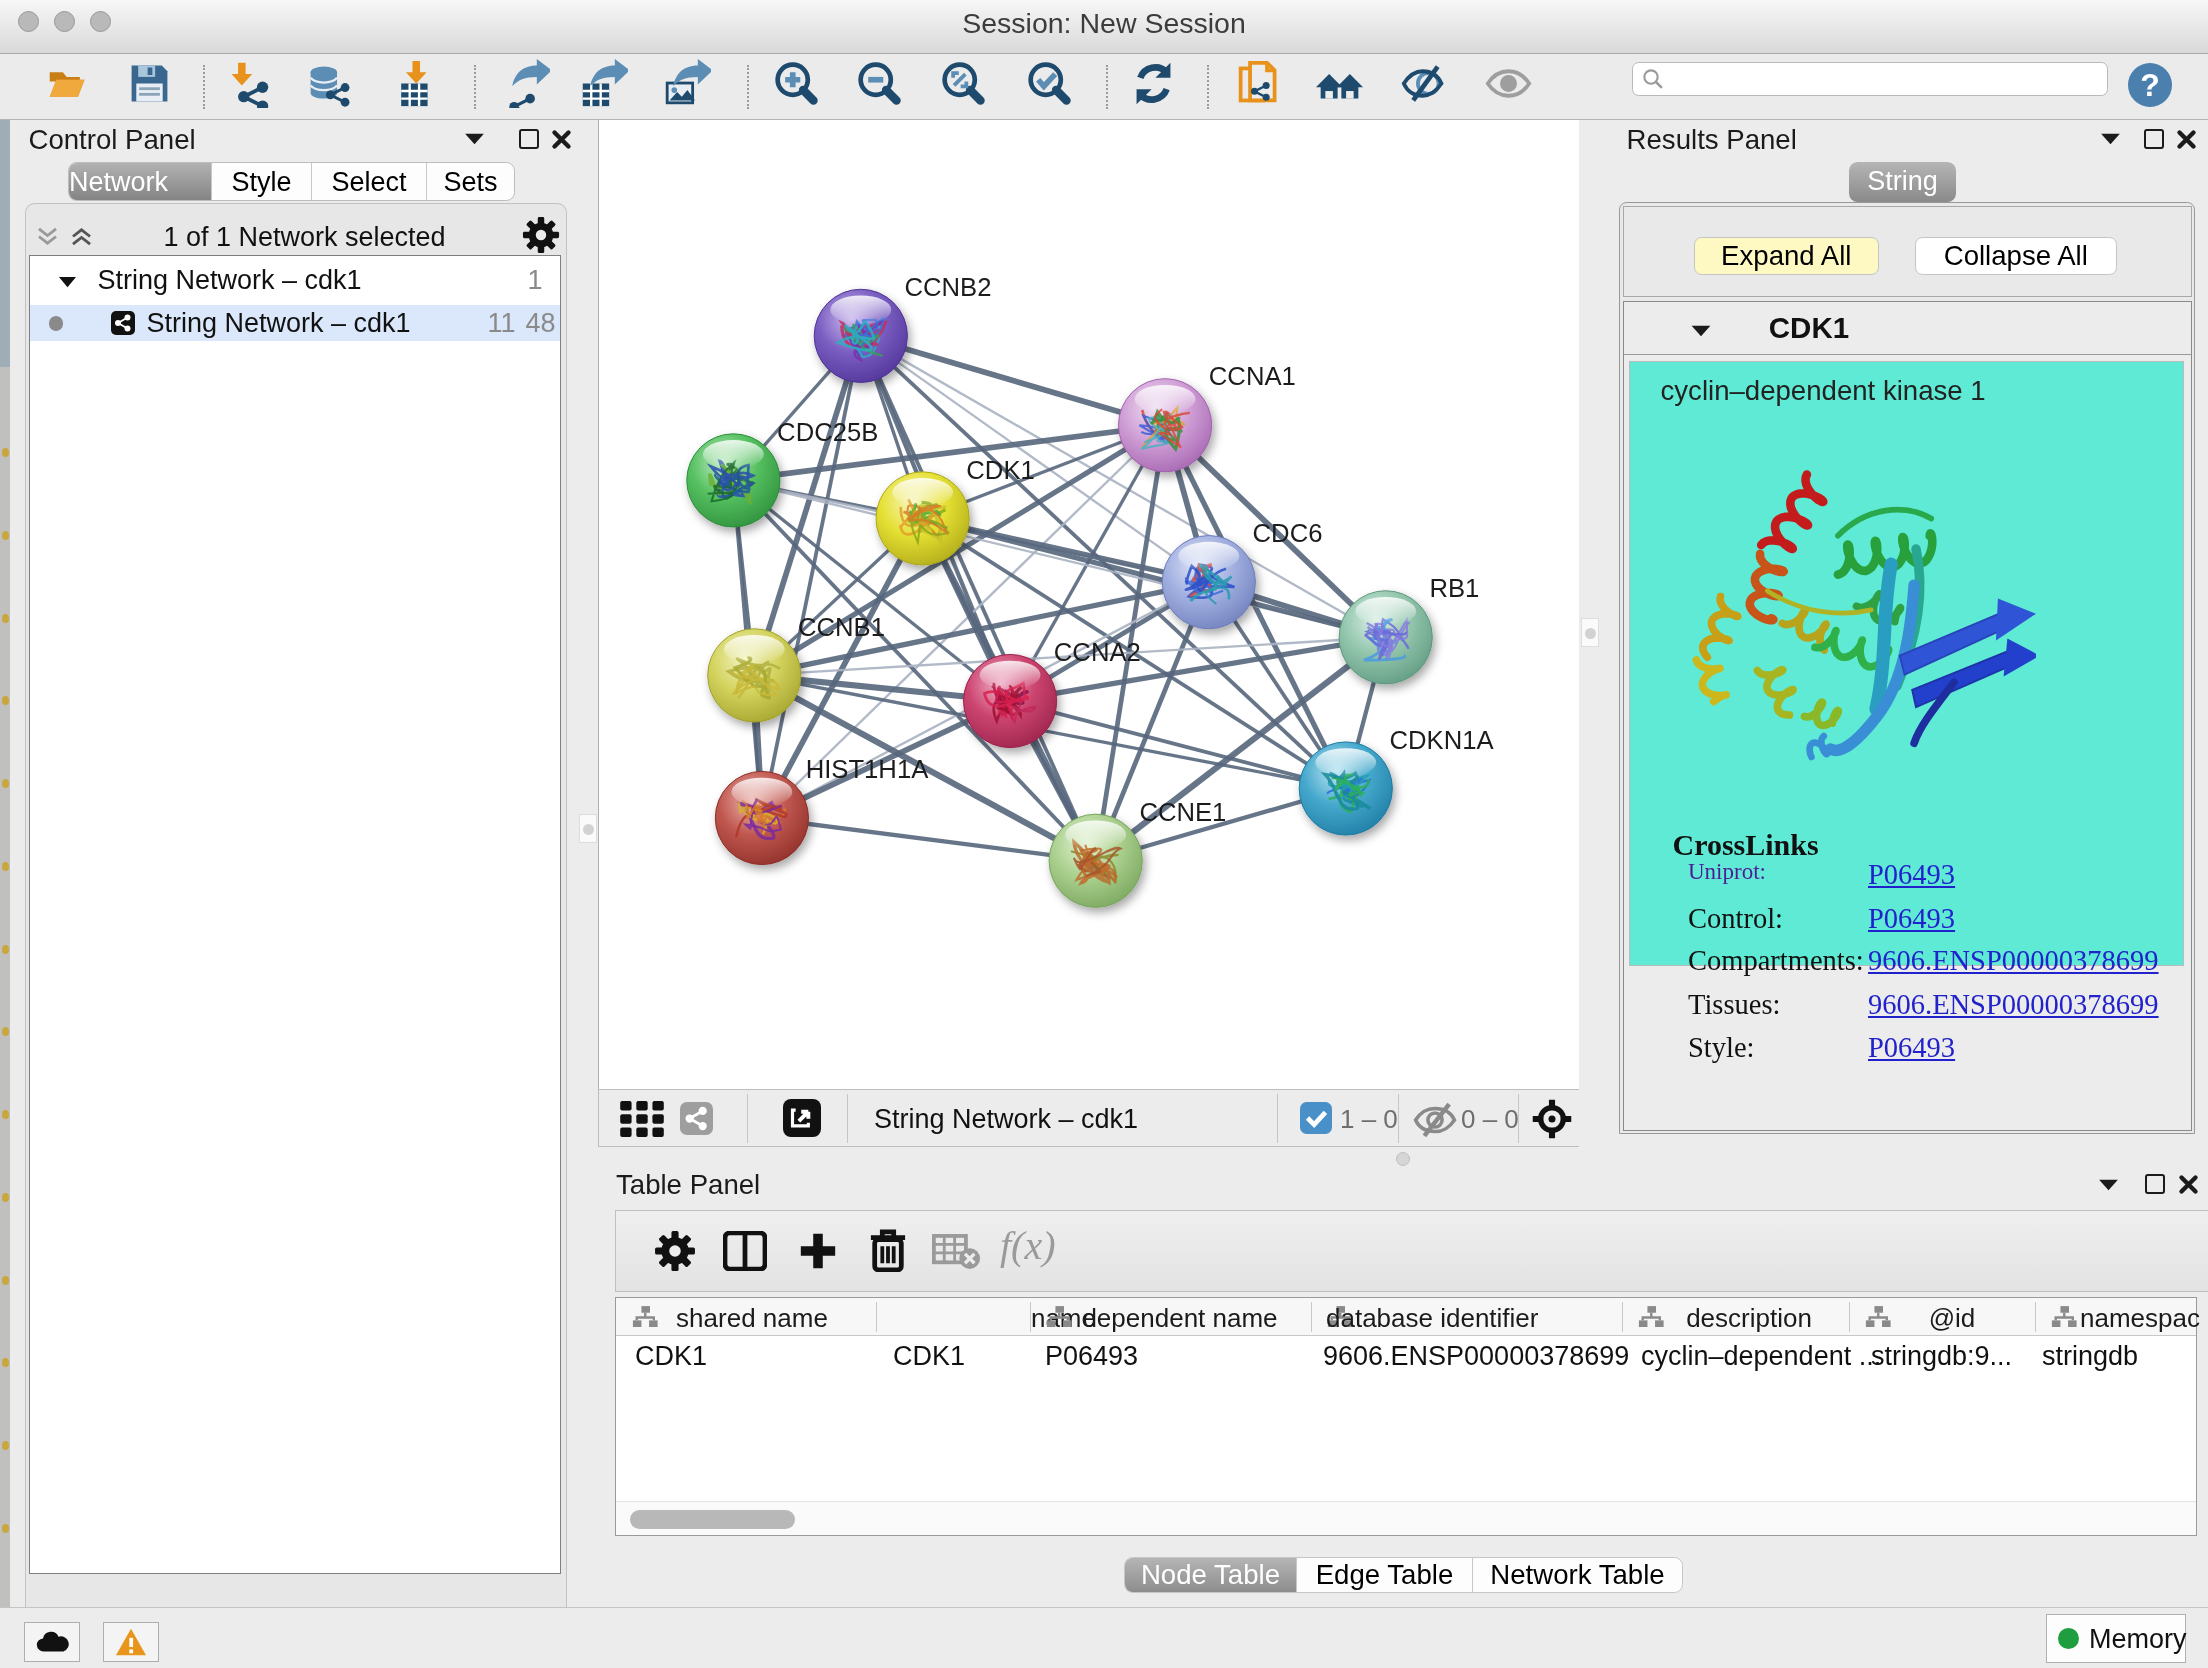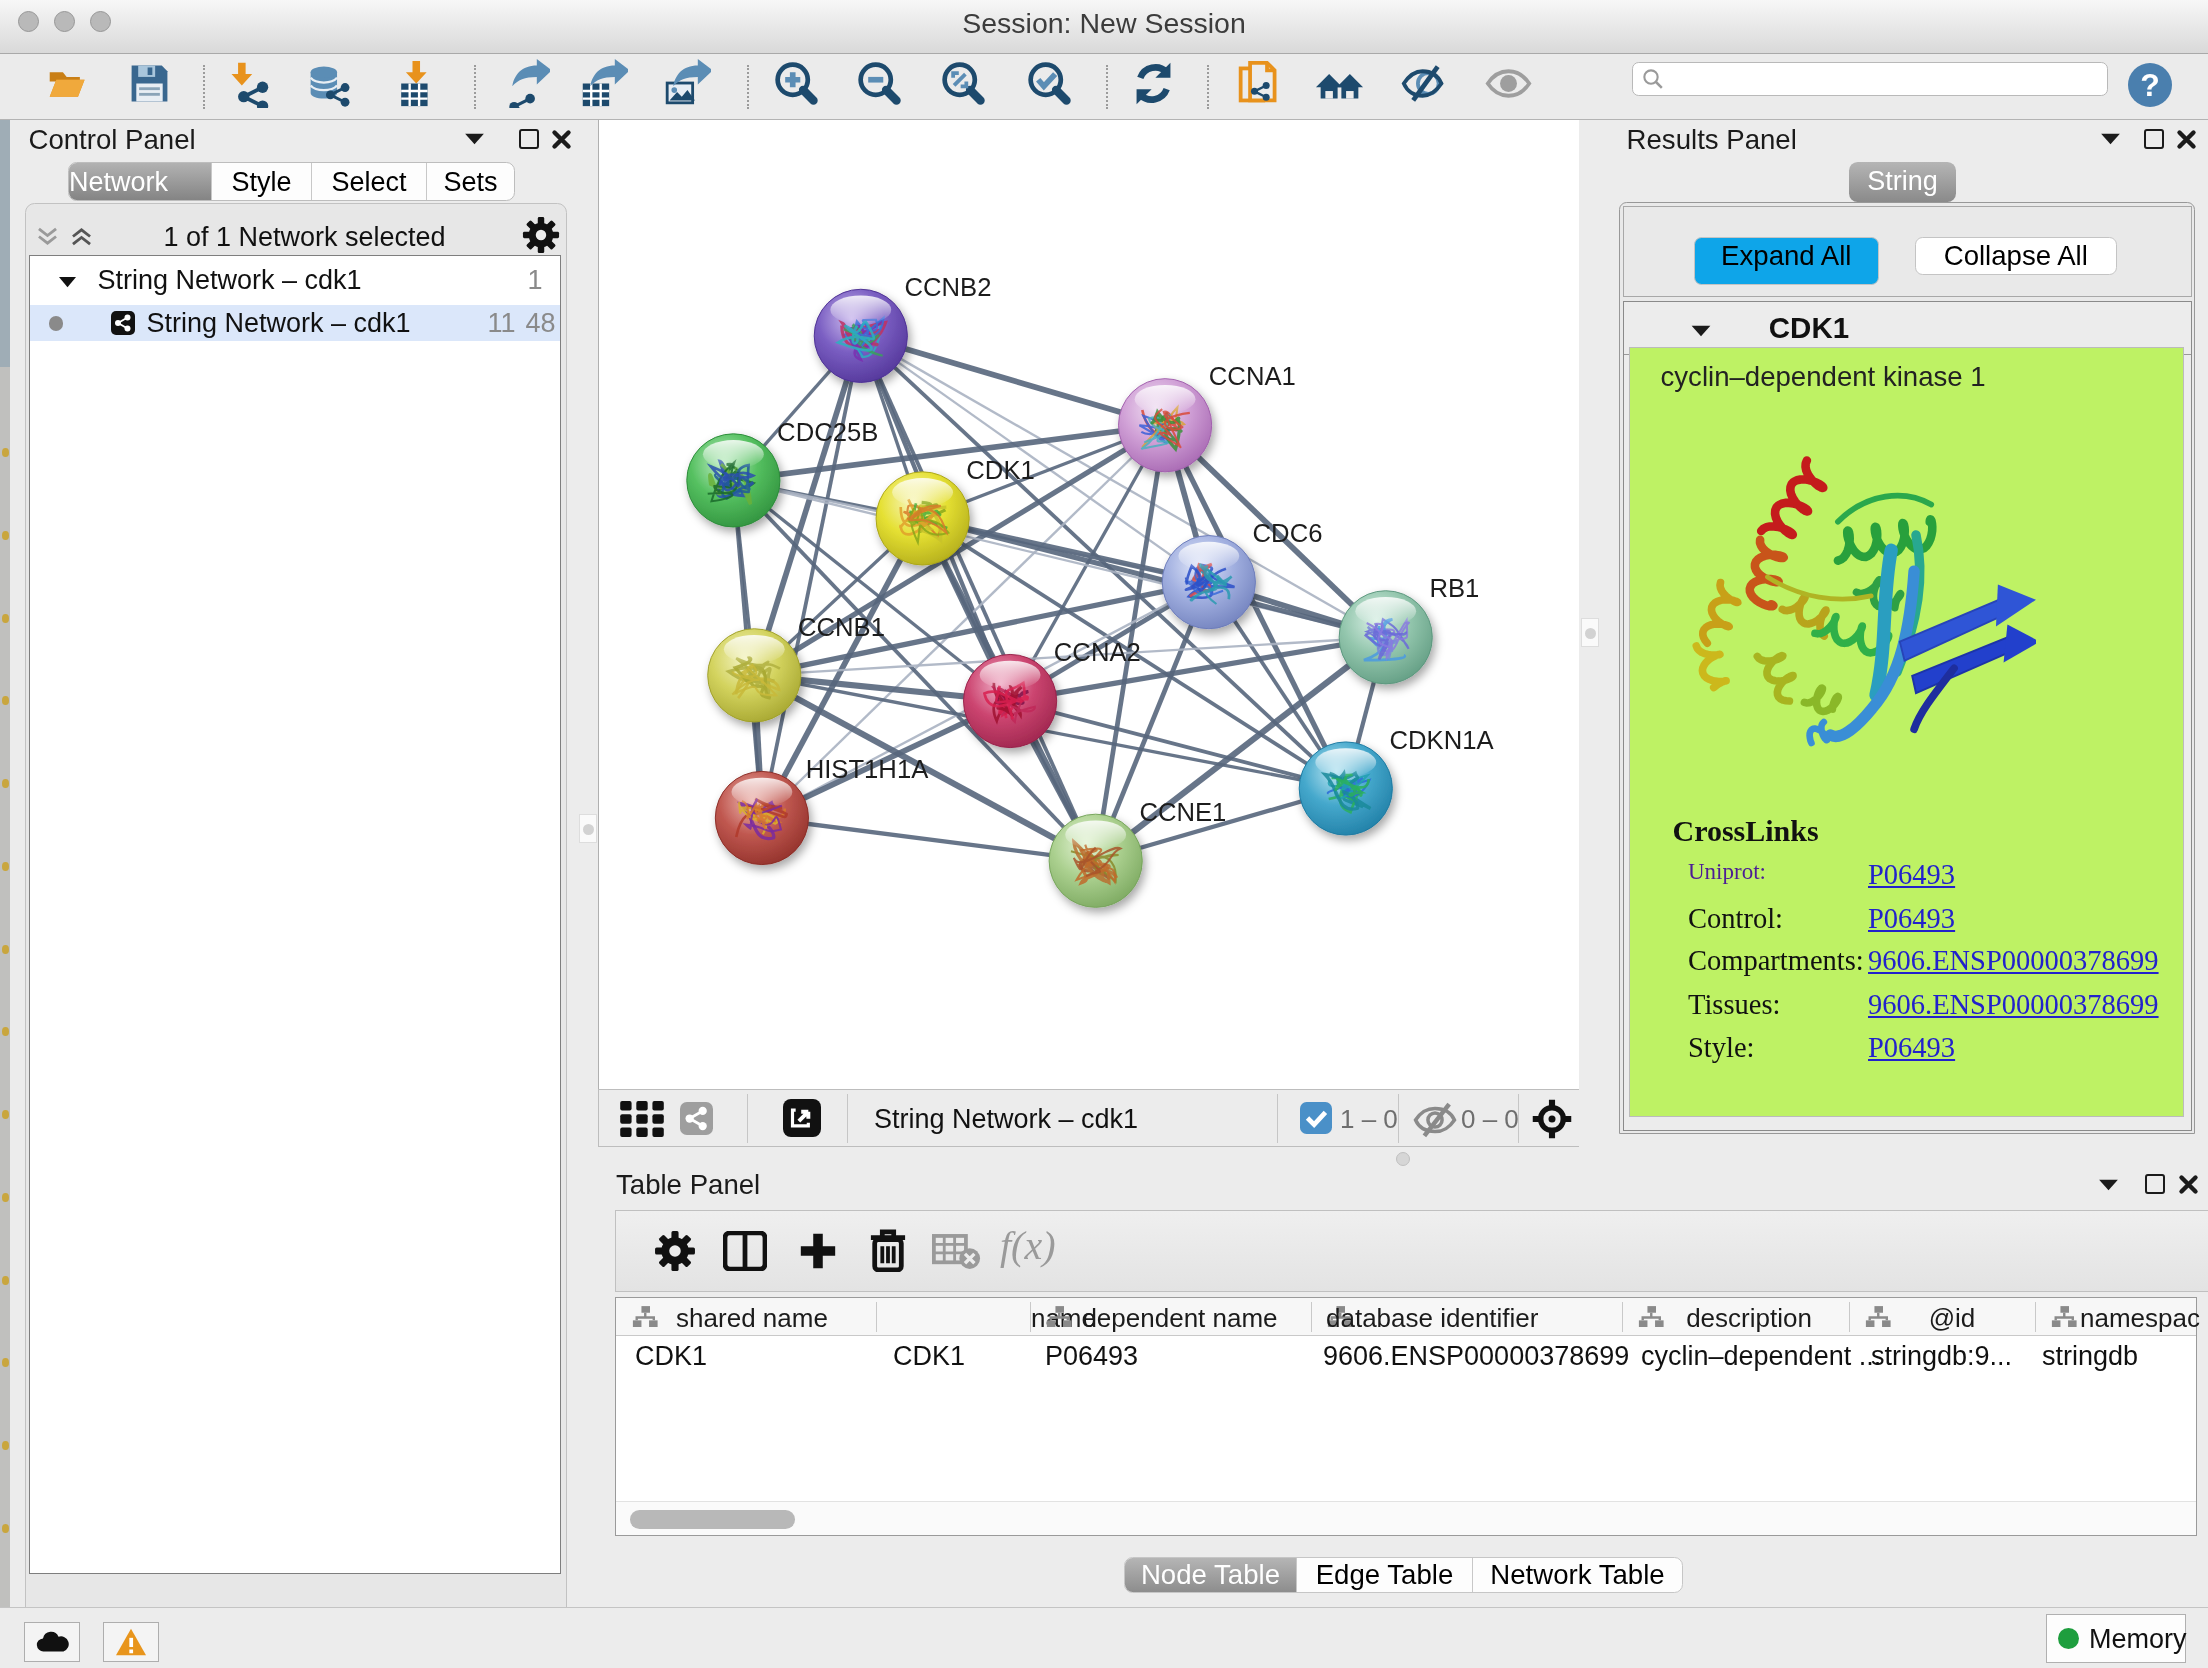--- a/index.html
+++ b/index.html
@@ -579,31 +579,31 @@
         <path d="M2 3h20l-10 11z" fill="#1b1b1b"></path>
       </svg>
     </div>
     <div class="abs" style="left:525px;top:8.6px;width:20px;height:20px;border:2.9px solid #1b1b1b;border-radius:2.9px"></div>
     <svg viewBox="0 0 24 24" style="position:absolute;left:557px;top:8.6px;width:21px;height:21px">
       <path d="M4 4l16 16M20 4L4 20" stroke="#1b1b1b" stroke-width="5" stroke-linecap="round"></path>
     </svg>
  <div class="abs" style="left:230px;top:42px;width:107px;height:40px;background:linear-gradient(#b5b5b5,#8a8a8a);border-radius:8.6px;color:#fff;font-size:27px;text-align:center;line-height:38px">String</div>
  <div class="abs" style="left:0;top:82px;width:576px;height:932px;background:#e9e9e9;border:1px solid #989898;border-radius:7.6px 7.6px 0 0"></div>
  <div class="abs" style="left:3.8px;top:86px;width:569px;height:91px;background:#e9e9e9;border:1px solid #a8a8a8">
-   <div class="abs" style="left:70px;top:30px;width:185px;height:48px;background:#0ea5e9;border:1px solid #c4c4c4;border-radius:7.6px;font-size:27.6px;text-align:center;line-height:36px">Expand All</div>
+   <div class="abs" style="left:70px;top:30px;width:185px;height:38px;background:#fef9c3;border:1px solid #c4c4c4;border-radius:7.6px;font-size:27.6px;text-align:center;line-height:36px">Expand All</div>
    <div class="abs" style="left:291px;top:30px;width:202px;height:38px;background:#fff;border:1px solid #c4c4c4;border-radius:7.6px;font-size:27.6px;text-align:center;line-height:36px">Collapse All</div>
  </div>
  <div class="abs" style="left:3.8px;top:181px;width:569px;height:830px;background:#ececec;border:1px solid #8a8a8a">
    <div class="abs" style="left:0;top:0;width:100%;height:53px;border-bottom:1px solid #999">
      <svg viewBox="0 0 24 16" style="position:absolute;left:65px;top:21px;width:24px;height:15px">
           <path d="M2 3h20l-10 11z" fill="#1b1b1b"></path>
         </svg>
      <div class="abs" style="left:145px;top:8.6px;font-size:29.5px;font-weight:bold;color:#111">CDK1</div>
    </div>
-   <div class="abs" style="left:5.7px;top:45px;width:555px;height:770px;background:#bef264;border:1px solid #bbb">
+   <div class="abs" style="left:5.7px;top:59px;width:555px;height:605px;background:#5eead4;border:1px solid #bbb">
      <div class="abs" style="left:30px;top:13.3px;font-size:27.6px;color:#222">cyclin–dependent kinase 1</div>
      <div class="abs" style="left:46px;top:107px">
           <svg viewBox="0 0 378 314" style="width:360px;height:299px">
             <g stroke-linecap="round">
               <path d="M137.4 5.8 L136.2 8.9 L136.0 12.4 L136.8 16.3 L138.5 20.2 L140.9 24.0 L143.8 27.5 L146.8 30.4 L149.6 32.6 L152.1 34.0 L153.8 34.6 L154.6 34.5 L154.4 33.7 L153.1 32.4 L150.8 30.8 L147.7 29.1 L143.8 27.5 L139.5 26.3 L135.0 25.6 L130.7 25.7 L126.9 26.5 L123.7 28.1 L121.4 30.5 L120.2 33.6 L120.0 37.1 L120.8 41.0 L122.5 44.9 L124.9 48.7 L127.8 52.2 L130.8 55.1 L133.6 57.3 L136.1 58.7 L137.8 59.3 L138.6 59.2 L138.4 58.4 L137.1 57.0 L134.8 55.4 L131.7 53.7 L127.8 52.2 L123.5 51.0 L119.0 50.3 L114.7 50.3 L110.9 51.2 L107.7 52.8 L105.4 55.2 L104.2 58.2 L104.0 61.8 L104.8 65.6 L106.5 69.6 L108.9 73.4 L111.8 76.8 L114.8 79.7 L117.6 81.9 L120.1 83.4 L121.8 84.0 L122.6 83.8 L122.4 83.0 L121.1 81.7 L118.8 80.1 L115.7 78.4 L111.8 76.8 L107.5 75.6 L103.0 75.0 L98.7 75.0 L94.9 75.8 L91.7 77.5 L89.4 79.8" fill="none" stroke="#c41c1c" stroke-width="9" stroke-linejoin="round"></path>
               <path d="M88.3 89.1 L88.2 92.1 L89.3 95.2 L91.3 98.2 L94.2 101.1 L97.6 103.5 L101.3 105.5 L104.9 106.9 L108.1 107.8 L110.7 108.2 L112.4 108.1 L113.0 107.6 L112.5 106.9 L111.0 106.1 L108.4 105.4 L105.0 104.9 L101.1 104.8 L96.9 105.1 L92.8 106.0 L89.1 107.5 L86.1 109.5 L84.0 111.9 L82.9 114.7 L82.9 117.7 L84.0 120.8 L86.1 123.9 L89.0 126.6 L92.5 129.0 L96.2 131.0 L99.8 132.4 L102.9 133.2 L105.5 133.6 L107.1 133.4 L107.6 132.9 L107.1 132.2 L105.4 131.4 L102.8 130.7 L99.3 130.3 L95.4 130.2 L91.2 130.6 L87.2 131.5 L83.5 133.0 L80.5 135.0 L78.5 137.5 L77.5 140.3 L77.6 143.4 L78.8 146.5 L81.0 149.5 L83.9 152.2 L87.4 154.6 L91.1 156.5 L94.6 157.9 L97.8 158.7 L100.2 158.9 L101.8 158.8 L102.2 158.2 L101.6 157.5 L99.8 156.7" fill="none" stroke="#c8541a" stroke-width="9" stroke-linejoin="round"></path>
               <path d="M46.7 134.0 L46.2 136.7 L46.7 139.7 L48.0 142.7 L50.1 145.7 L52.6 148.3 L55.5 150.7 L58.3 152.5 L60.9 153.8 L62.9 154.6 L64.3 154.9 L64.8 154.7 L64.3 154.3 L62.9 153.6 L60.7 152.9 L57.8 152.3 L54.3 152.0 L50.6 152.1 L47.0 152.6 L43.6 153.7 L40.8 155.3 L38.7 157.4 L37.5 159.9 L37.2 162.7 L37.8 165.7 L39.3 168.7 L41.4 171.6 L44.1 174.3 L46.9 176.5 L49.7 178.2 L52.2 179.4 L54.1 180.1 L55.3 180.3 L55.7 180.1 L55.0 179.6 L53.5 178.9 L51.1 178.3 L48.1 177.7 L44.6 177.5 L40.9 177.6 L37.3 178.2 L34.0 179.4 L31.3 181.1 L29.3 183.3 L28.2 185.9 L28.1 188.7 L28.9 191.7 L30.5 194.7 L32.8 197.6" fill="none" stroke="#c8a018" stroke-width="8" stroke-linejoin="round"></path>
               <path d="M21.3 200.6 L22.4 203.1 L24.3 205.3 L26.9 207.2 L30.0 208.6 L33.4 209.5 L36.8 210.0 L39.9 210.2 L42.6 210.0 L44.6 209.8 L45.7 209.5 L46.0 209.3 L45.4 209.4 L44.0 209.8 L41.9 210.6 L39.3 211.8 L36.5 213.5 L33.8 215.6 L31.3 218.1 L29.4 220.8 L28.1 223.7 L27.7 226.5 L28.2 229.2 L29.6 231.7 L31.8 233.8 L34.6 235.5 L37.8 236.7 L41.2 237.5 L44.5 237.9 L47.5 237.9 L50.0 237.7 L51.7 237.4 L52.6 237.2 L52.6 237.1 L51.7 237.2 L50.0 237.8 L47.7 238.7 L45.1 240.1 L42.3 242.0 L39.6 244.2" fill="none" stroke="#ccb81c" stroke-width="8" stroke-linejoin="round"></path>
               <path d="M85.4 211.6 L87.0 213.6 L89.4 215.2 L92.5 216.1 L96.0 216.5 L99.6 216.3 L103.1 215.6 L106.3 214.6 L109.0 213.5 L110.9 212.4 L111.9 211.5 L112.1 210.9 L111.3 210.7 L109.9 211.2 L107.8 212.2 L105.3 213.8 L102.6 216.0 L100.1 218.6 L97.9 221.5 L96.4 224.6 L95.5 227.6 L95.6 230.4 L96.5 232.9 L98.3 234.9 L100.9 236.3 L104.0 237.1 L107.5 237.4 L111.2 237.1 L114.7 236.4 L117.8 235.4 L120.3 234.2 L122.0 233.1 L122.9 232.2 L122.9 231.7 L122.0 231.7 L120.4 232.2 L118.2 233.4 L115.7 235.1 L113.1 237.3 L110.6 240.0 L108.5 243.0 L107.1 246.0 L106.4 249.0 L106.6 251.8 L107.7 254.2 L109.6 256.1 L112.3 257.4 L115.5 258.1 L119.1 258.3" fill="none" stroke="#a8b420" stroke-width="8" stroke-linejoin="round"></path>
               <path d="M134.8 259.7 L137.1 260.4 L139.6 260.2 L142.3 259.3 L145.0 257.7 L147.6 255.5 L149.8 253.1 L151.6 250.7 L152.9 248.4 L153.6 246.5 L153.8 245.2 L153.4 244.7 L152.7 245.0 L151.6 246.1 L150.4 248.0 L149.3 250.5 L148.3 253.5 L147.7 256.8 L147.5 260.1 L147.9 263.1 L148.8 265.7 L150.2 267.7 L152.2 268.9 L154.5 269.3 L157.2 268.9 L159.9 267.7 L162.6 265.9 L165.0 263.6 L167.1 261.2 L168.7 258.8 L169.8 256.6 L170.4 254.9 L170.4 253.9 L169.9 253.6 L169.0 254.2 L167.9 255.5 L166.7 257.7 L165.6 260.4 L164.7 263.5 L164.2 266.8" fill="none" stroke="#8ab828" stroke-width="8" stroke-linejoin="round"></path>

